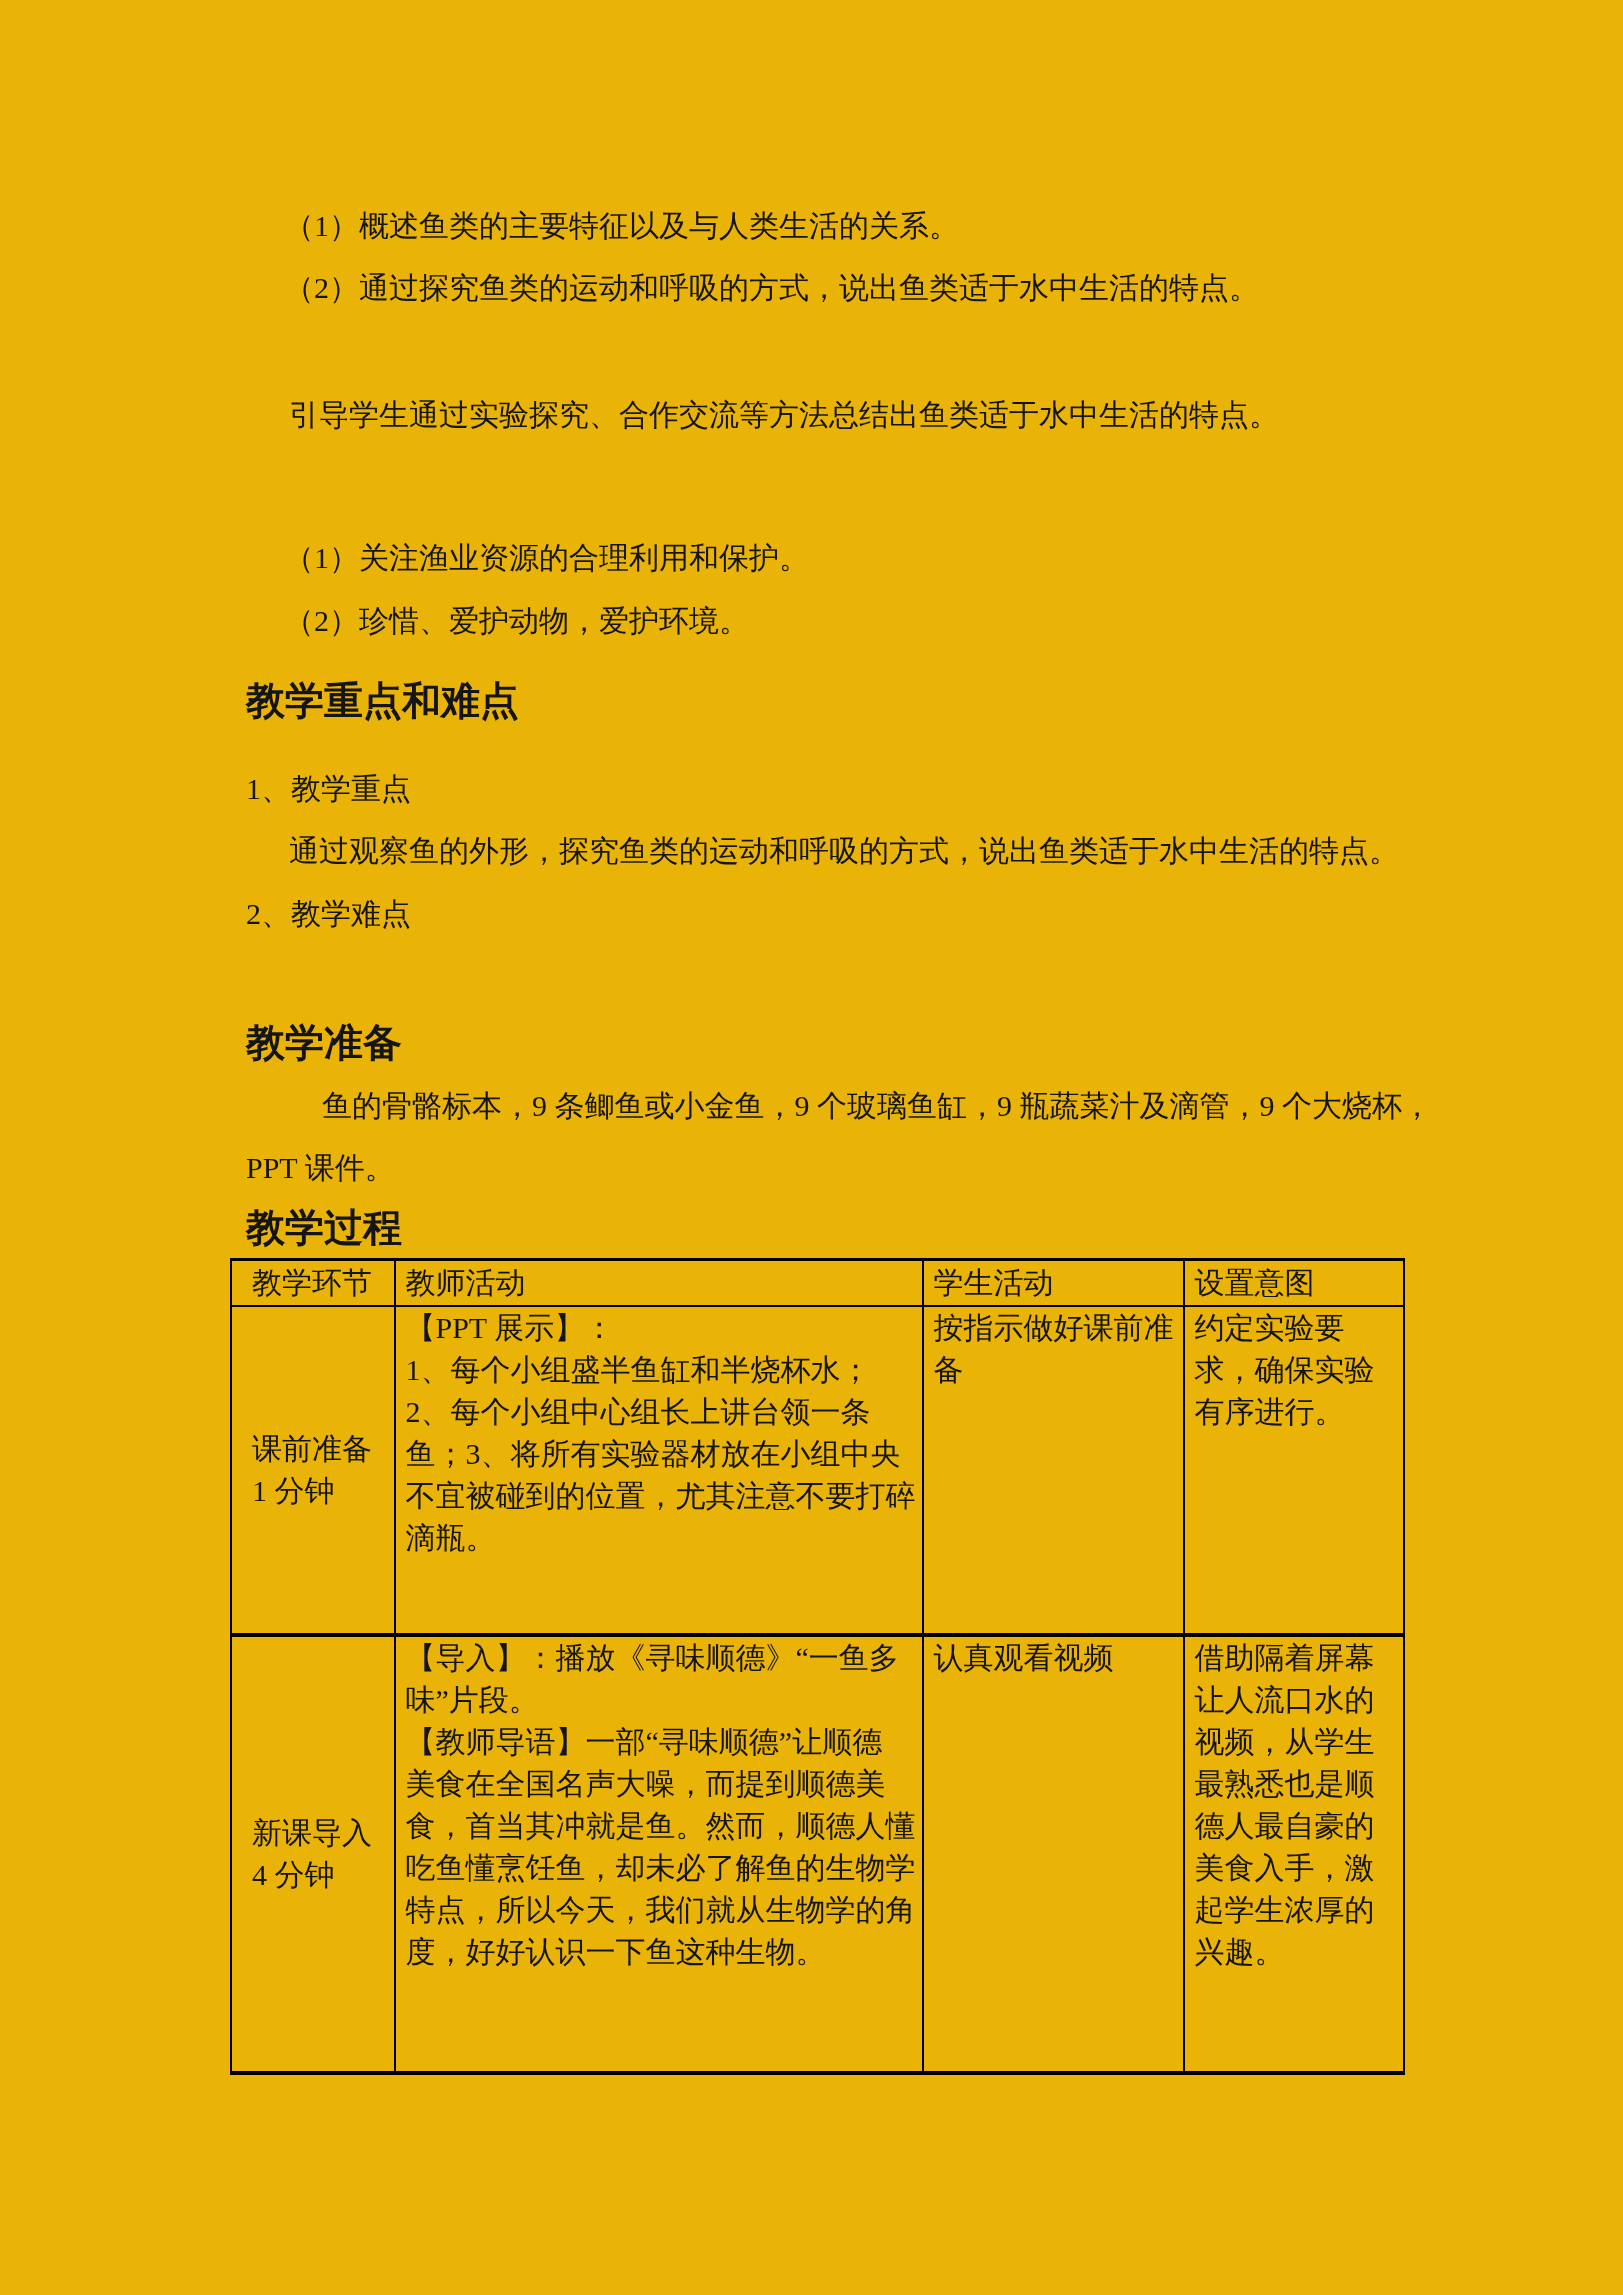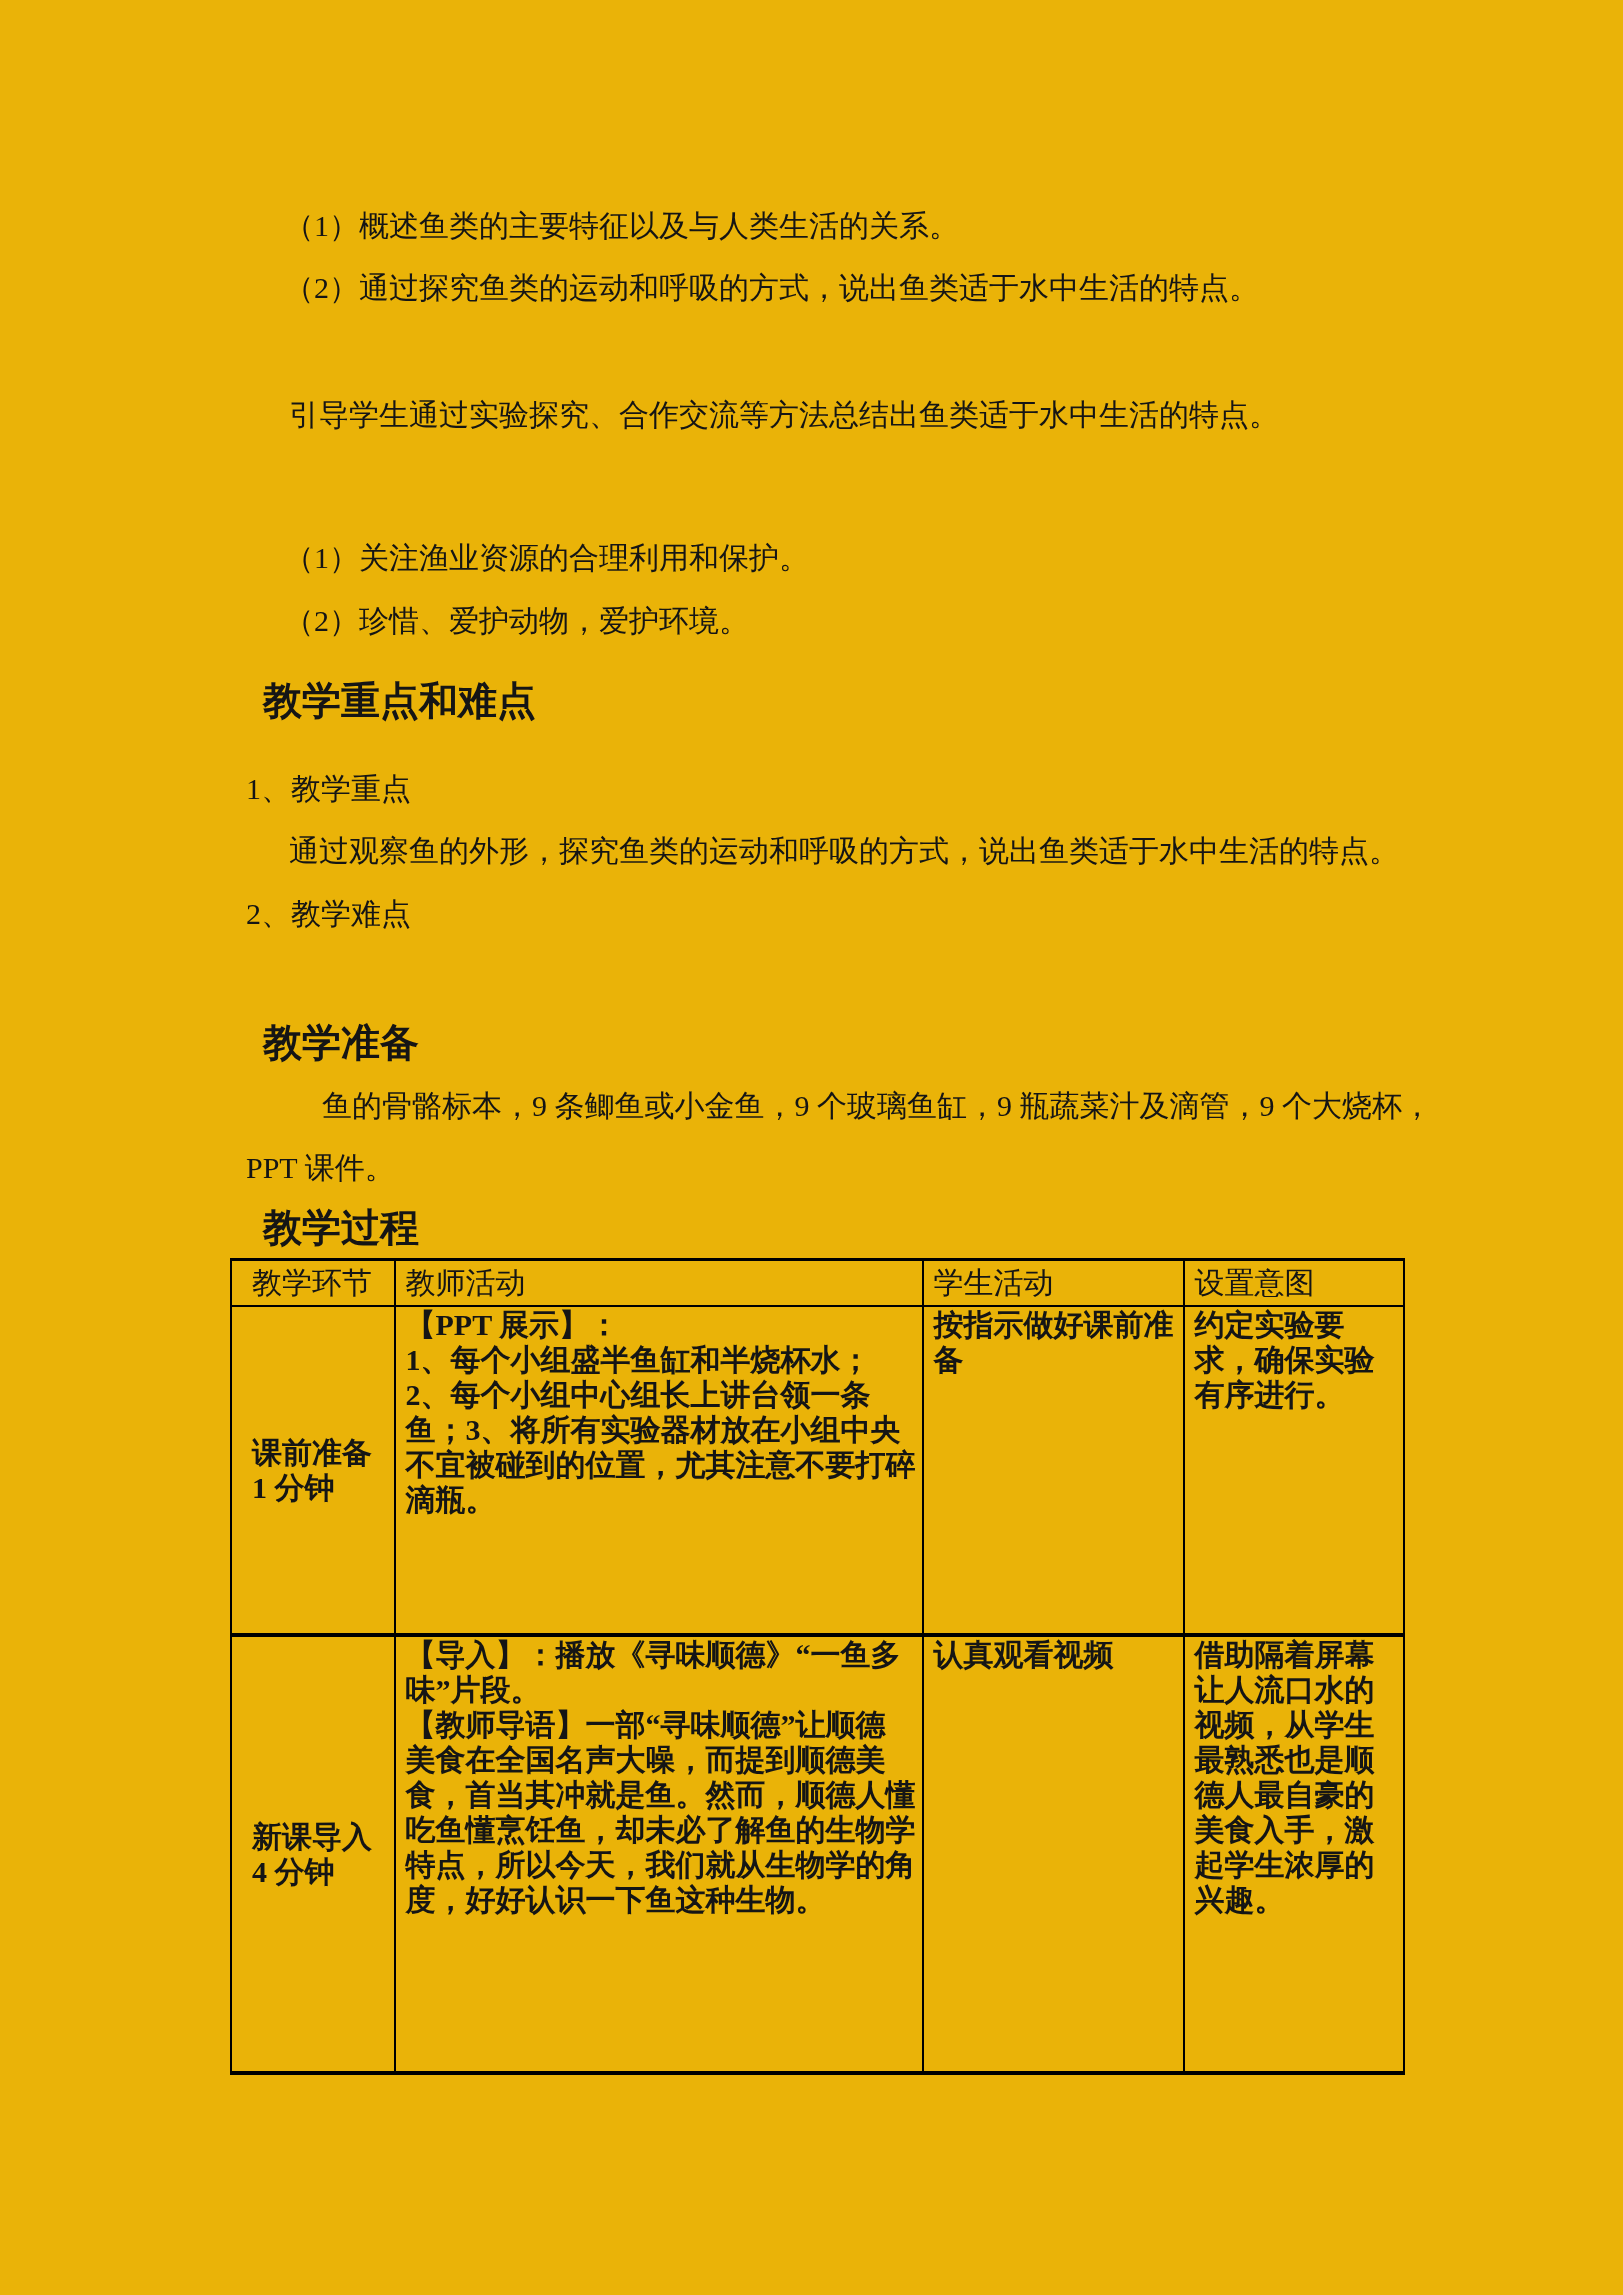--- a/index.html
+++ b/index.html
@@ -20,21 +20,21 @@
     height: 63px;
     line-height: 63px;
     font-size: 30px;
     white-space: nowrap;
   }
   .indent-1 { padding-left: 38px; }
   .indent-2 { padding-left: 43px; }
   .indent-3 { padding-left: 76px; }
   .heading {
     position: absolute;
-    left: 263px;
+    left: 246px;
     width: 1227px;
     height: 63px;
     line-height: 63px;
     font-size: 39px;
     font-weight: 700;
     white-space: nowrap;
   }
   table.process {
     position: absolute;
     left: 230px;
@@ -63,22 +63,21 @@
     border-bottom-width: 2.7px;
     white-space: nowrap;
   }
   table.process th.stage-h, table.process td.stage { padding-left: 20px; }
   table.process tr.r1 td { height: 326px; border-bottom-width: 4.1px; }
   table.process tr.r2 td { height: 434px; border-bottom-width: 4.1px; }
   table.process td { vertical-align: top; }
   table.process td.stage { vertical-align: middle; }
   .cell {
     white-space: pre;
-    line-height: 35px;
-    font-weight: bold;
+    line-height: 42px;
   }
 </style>
 </head>
 <body>
 
 <div class="page">
 
   <div class="line indent-1" style="top:194px">（1）概述鱼类的主要特征以及与人类生活的关系。</div>
   <div class="line indent-1" style="top:256px">（2）通过探究鱼类的运动和呼吸的方式，说出鱼类适于水中生活的特点。</div>
   <div class="line indent-2" style="top:383px">引导学生通过实验探究、合作交流等方法总结出鱼类适于水中生活的特点。</div>

